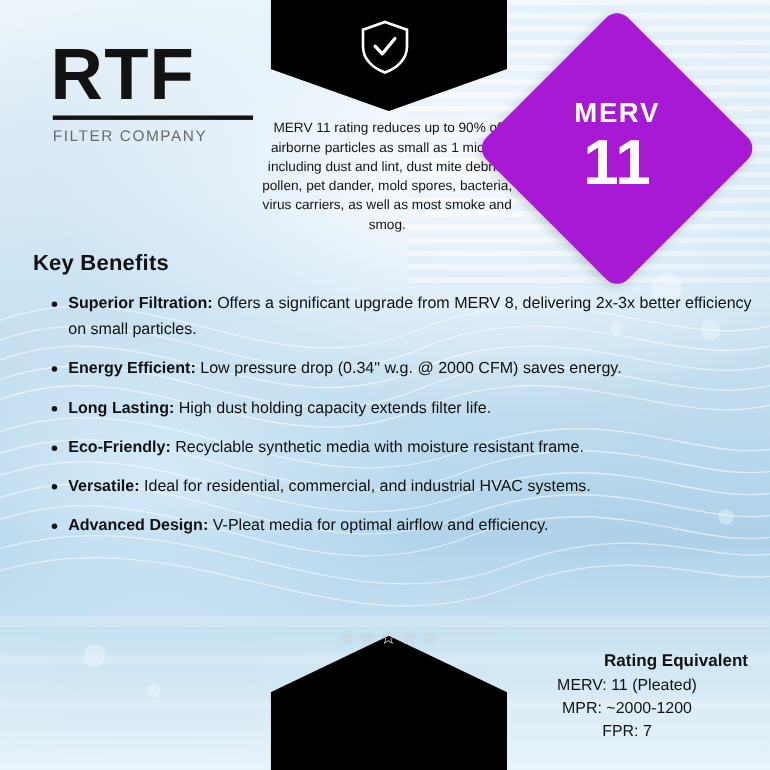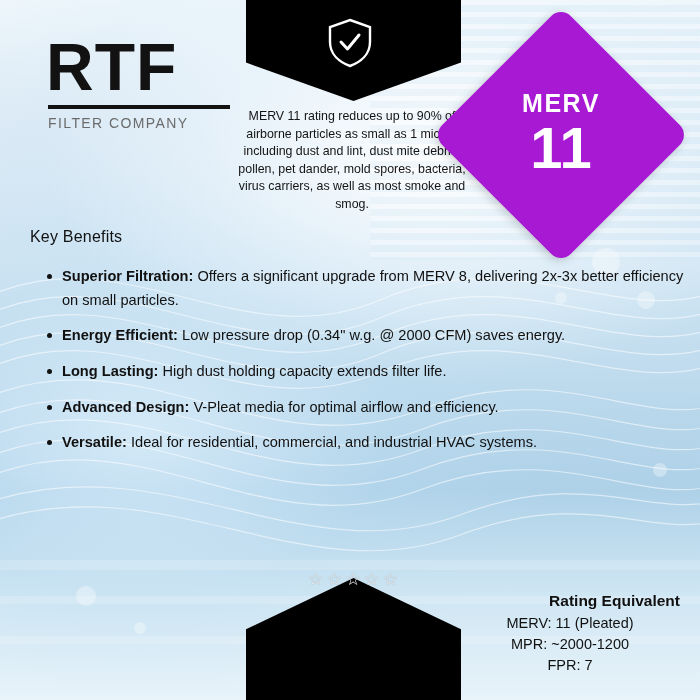--- a/index.html
+++ b/index.html
@@ -152,22 +152,22 @@
     font-size: 58px;
     font-weight: 700;
     line-height: 1.05;
   }
 
   
   .benefits-title {
     position: absolute;
     top: 228px;
     left: 30px;
-    font-size: 16px;
-    font-weight: 400;
+    font-size: 20px;
+    font-weight: 700;
     color: #111;
     letter-spacing: 0.2px;
   }
   .benefits-list {
     position: absolute;
     top: 265px;
     left: 46px;
     width: 638px;
     margin: 0;
     padding: 0;
@@ -290,22 +290,23 @@
       <div class="merv-number">11</div>
     </div>
   </div>
 
   <div class="benefits-title">Key Benefits</div>
 
   <ul class="benefits-list">
     <li class="benefit-item"><b>Superior Filtration:</b><span> Offers a significant upgrade from MERV 8, delivering 2x-3x better efficiency on small particles.</span></li>
     <li class="benefit-item"><b>Energy Efficient:</b><span> Low pressure drop (0.34" w.g. @ 2000 CFM) saves energy.</span></li>
     <li class="benefit-item"><b>Long Lasting:</b><span> High dust holding capacity extends filter life.</span></li>
+    <li class="benefit-item"><b>Eco-Friendly:</b><span> Recyclable synthetic media with moisture resistant frame.</span></li>
+    <li class="benefit-item"><b>Versatile:</b><span> Ideal for residential, commercial, and industrial HVAC systems.</span></li>
     <li class="benefit-item"><b>Advanced Design:</b><span> V-Pleat media for optimal airflow and efficiency.</span></li>
-    <li class="benefit-item"><b>Versatile:</b><span> Ideal for residential, commercial, and industrial HVAC systems.</span></li>
   </ul>
 
   <div class="stars">
     <span>☆</span>
     <span>☆</span>
     <span>☆</span>
     <span>☆</span>
     <span>☆</span>
   </div>
 

